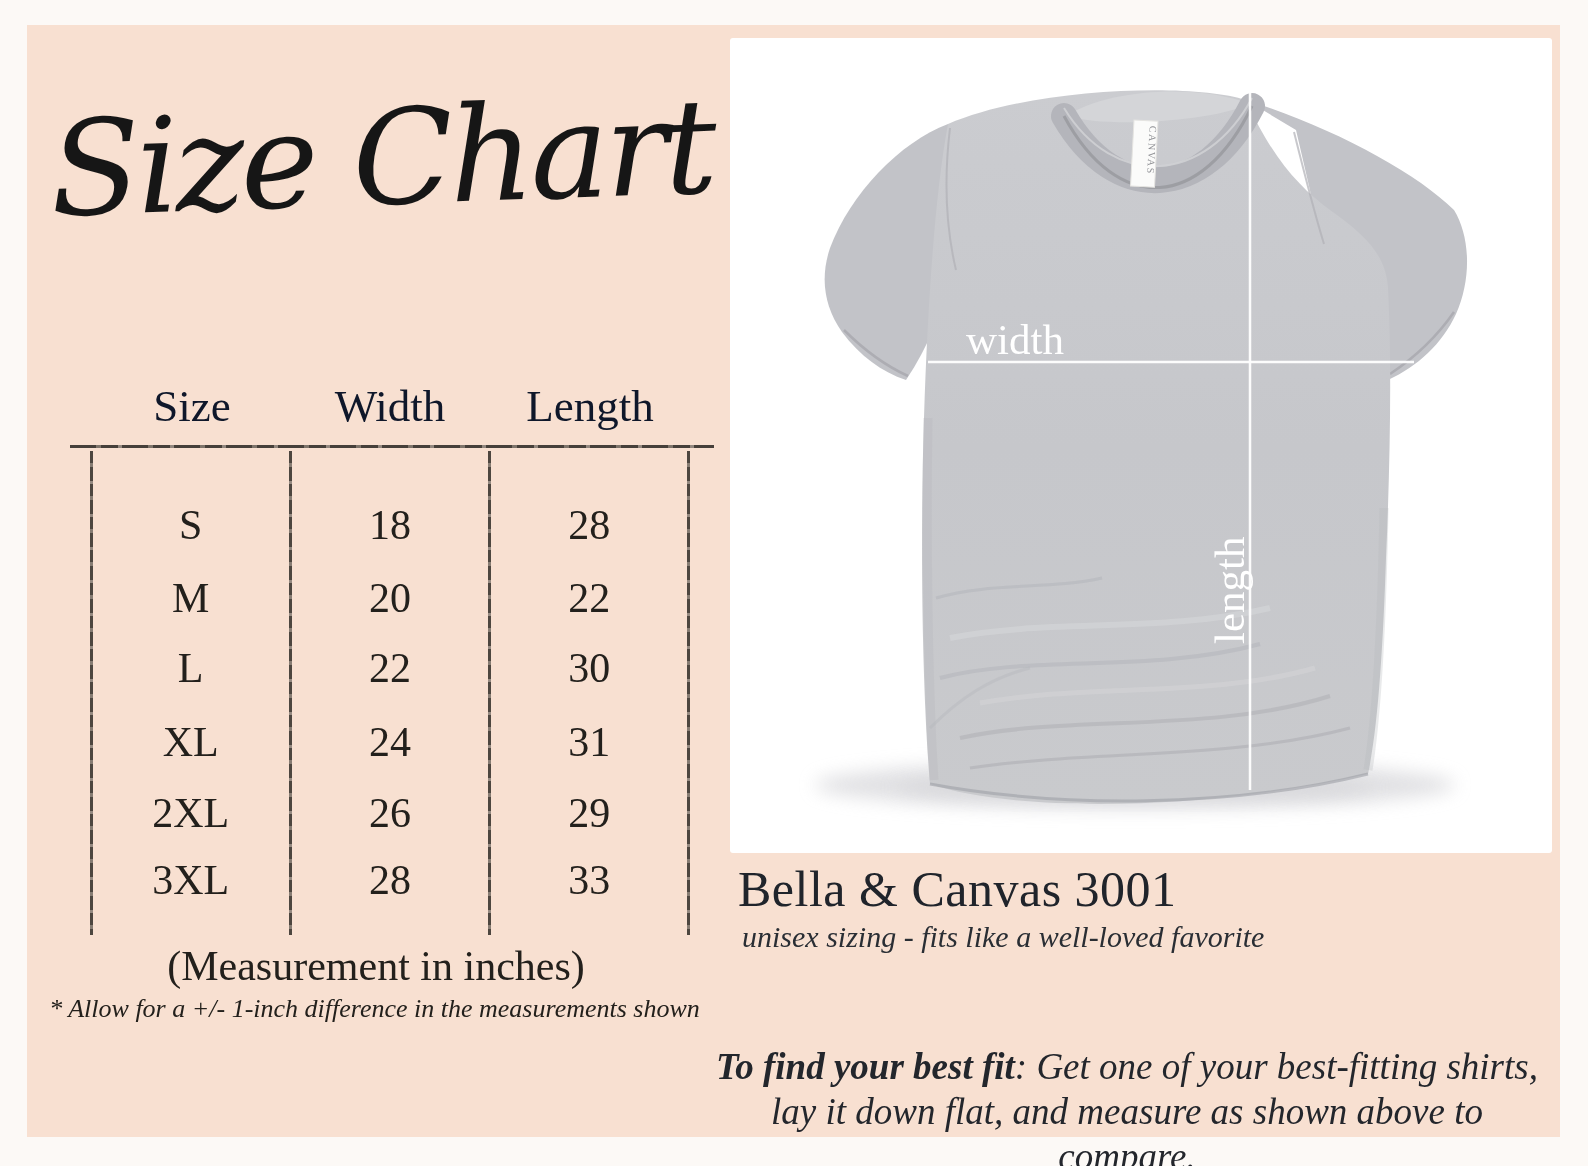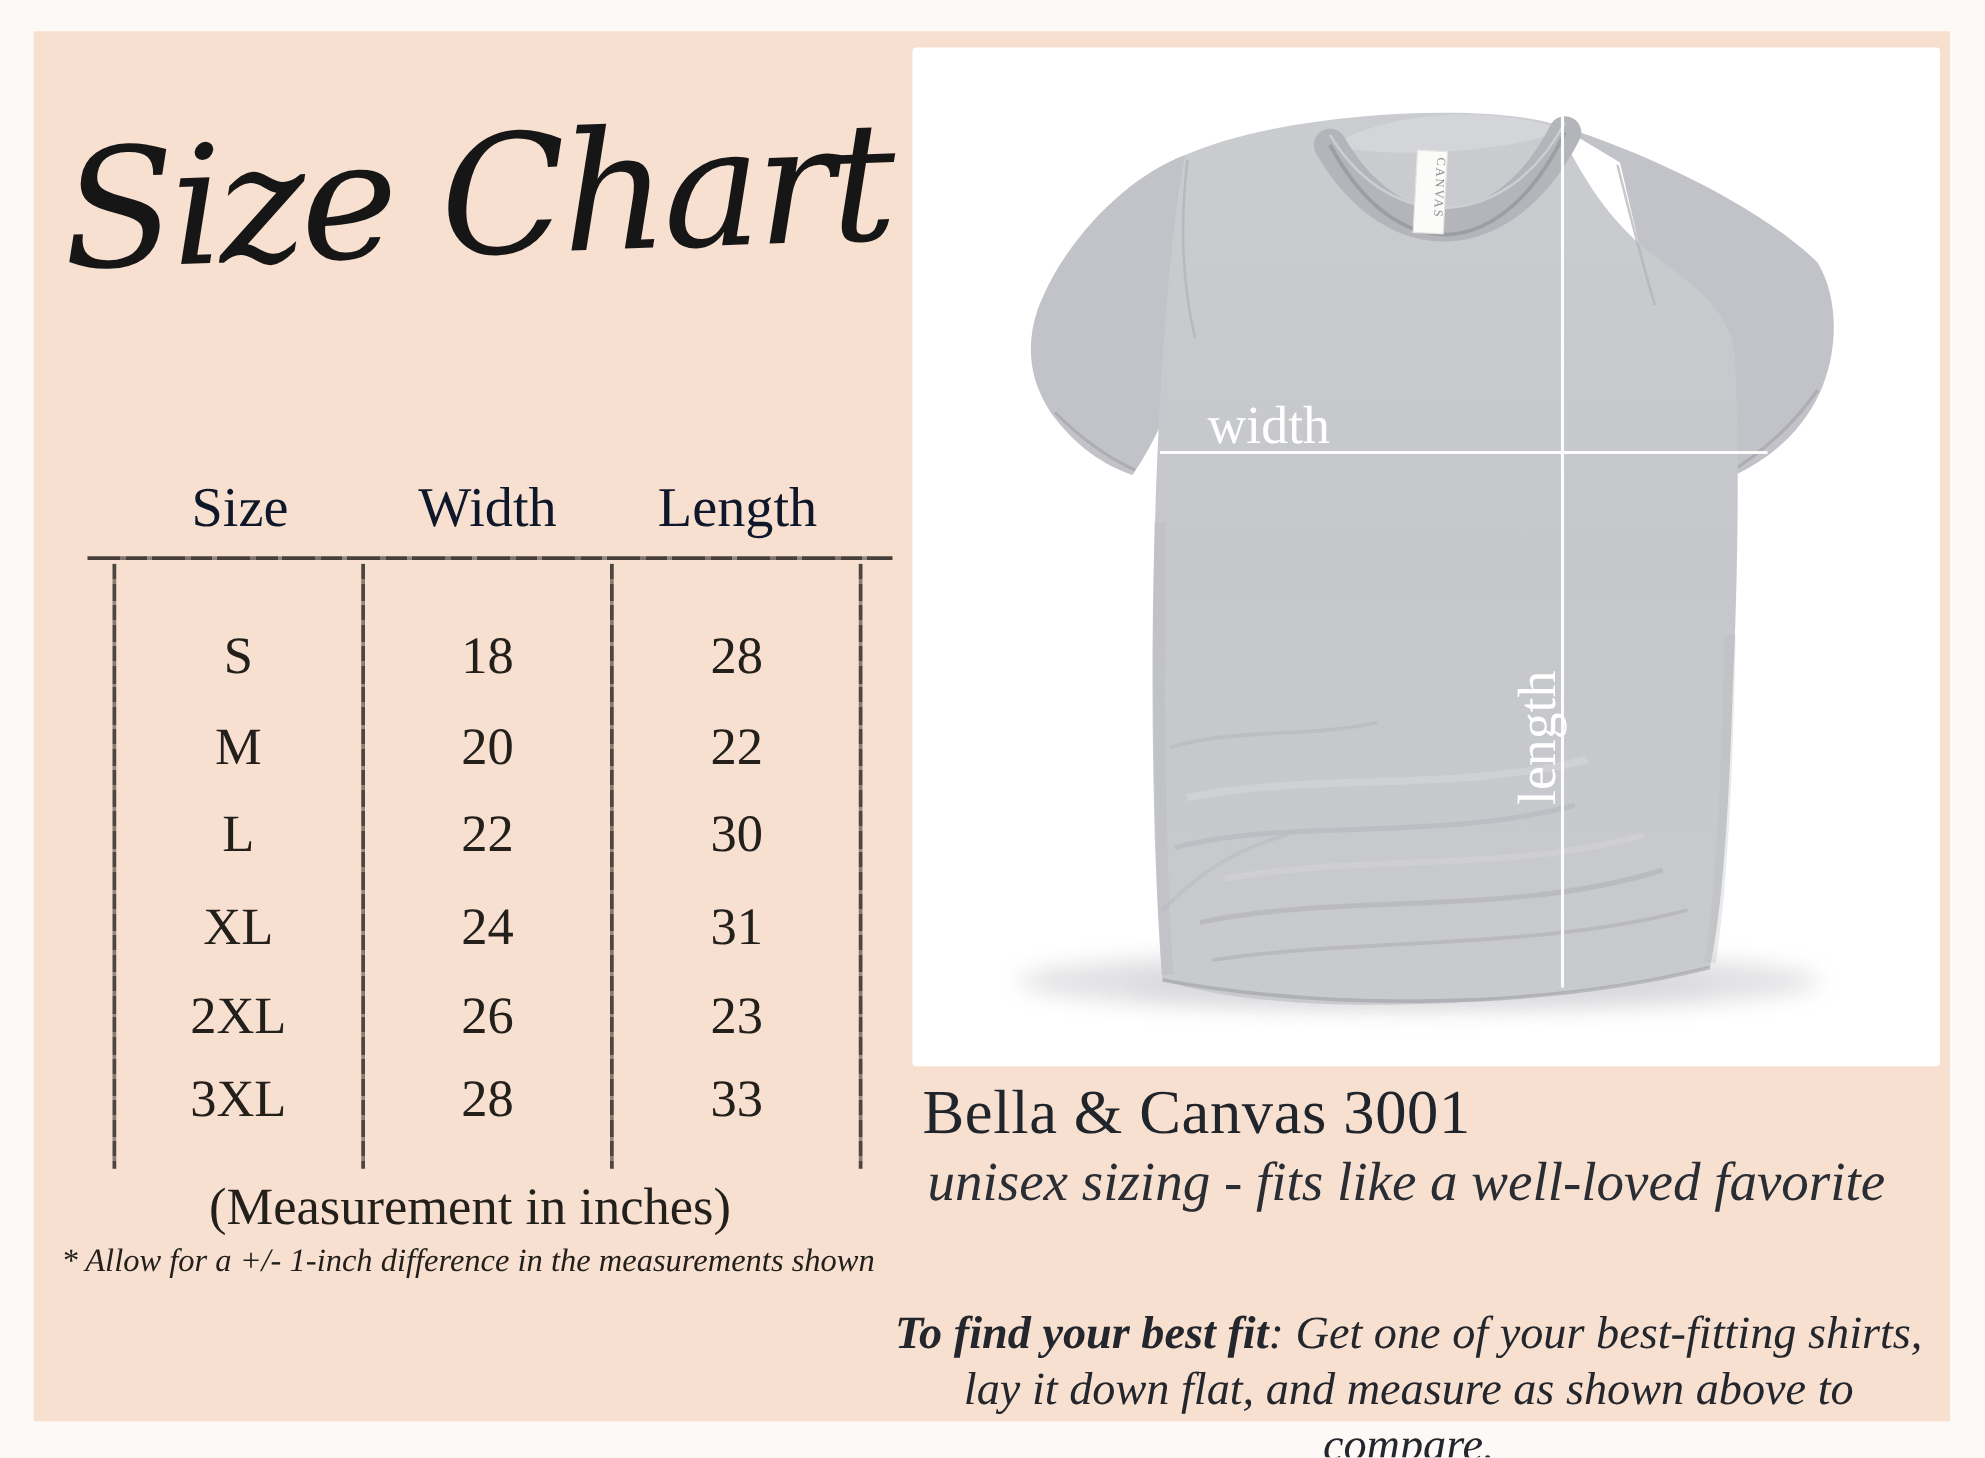--- a/index.html
+++ b/index.html
@@ -55,21 +55,21 @@
   .photo-box{
     position:absolute;left:730px;top:38px;width:822px;height:815px;
     background:#ffffff;border-radius:3px;
   }
   .product-name{
     position:absolute;left:738px;top:860px;
     font-size:50px;color:#20242b;letter-spacing:.5px;text-align:center;
   }
   .product-tagline{
     position:absolute;left:742px;top:920px;
-    font-style:italic;font-size:44px;color:#2a2e34;
+    font-style:italic;font-size:30px;color:#2a2e34;
   }
   .fit-tip{
     position:absolute;left:712px;top:1044px;width:830px;
     text-align:center;font-style:italic;font-size:37px;line-height:45px;color:#23262c;
   }
   .fit-tip .lead{font-weight:bold;}
   svg text{font-family:"Liberation Serif","DejaVu Serif",serif;}
 </style>
 </head>
 <body>
@@ -105,21 +105,21 @@
     <div class="cell">30</div>
   </div>
   <div class="t-row" style="top:717px">
     <div class="cell">XL</div>
     <div class="cell">24</div>
     <div class="cell">31</div>
   </div>
   <div class="t-row" style="top:788px">
     <div class="cell">2XL</div>
     <div class="cell">26</div>
-    <div class="cell">23</div>
+    <div class="cell">29</div>
   </div>
   <div class="t-row" style="top:855px">
     <div class="cell">3XL</div>
     <div class="cell">28</div>
     <div class="cell">33</div>
   </div>
 
   <div class="unit-note">(Measurement in inches)</div>
   <div class="tolerance-note">* Allow for a +/- 1-inch difference in the measurements shown</div>
 

